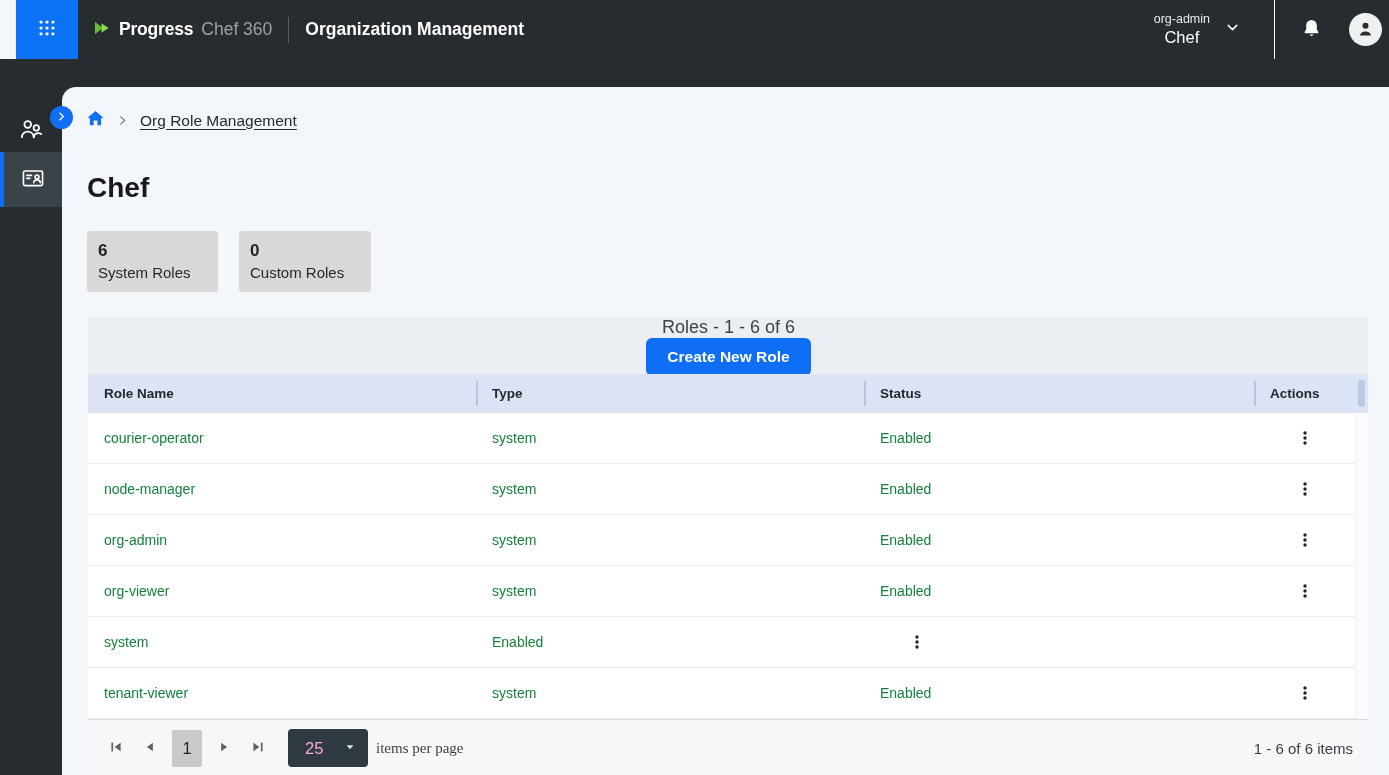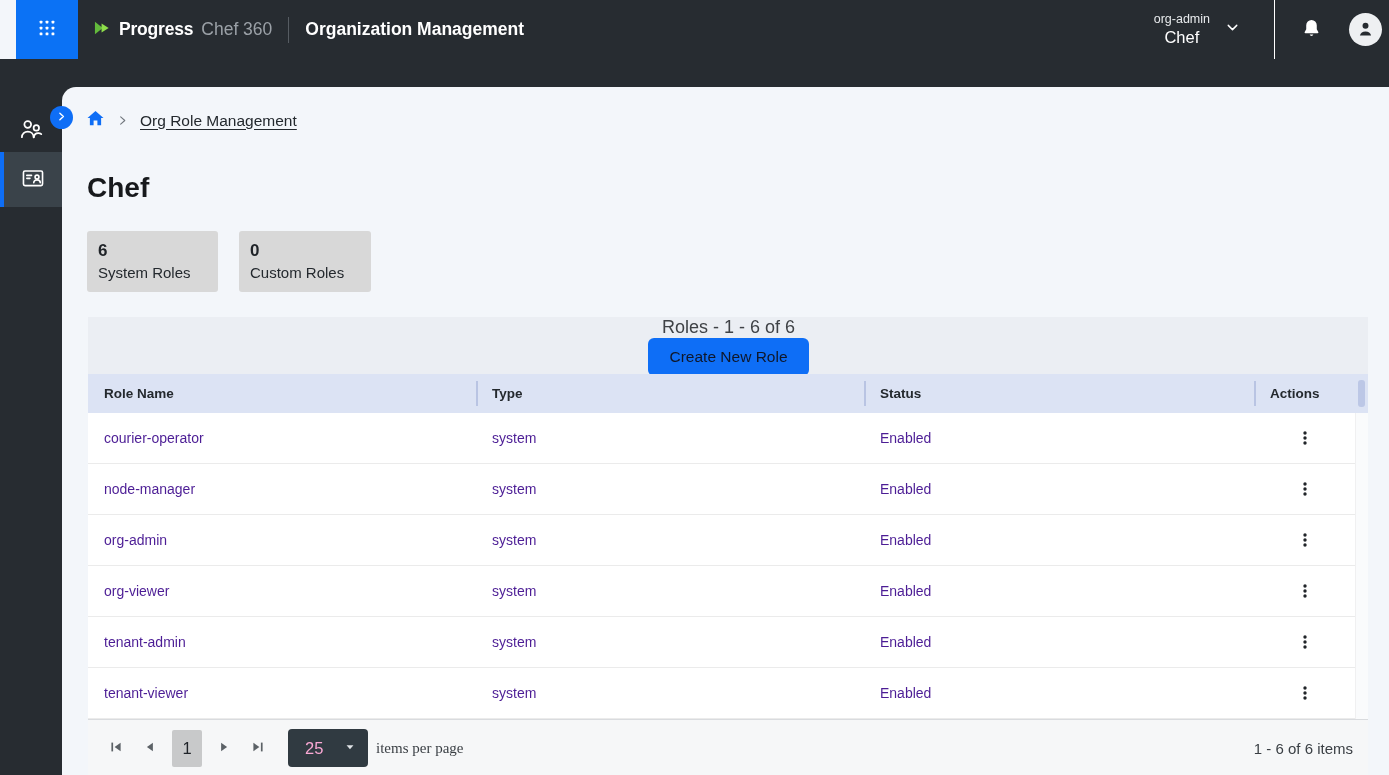--- a/index.html
+++ b/index.html
@@ -56,34 +56,34 @@
   .stat-cards { position:absolute; left:25px; top:144px; display:flex; gap:21px; }
   .stat-card { width:131px; height:61px; background:#d8d8d8; border-radius:3px; padding:9px 11px; }
   .stat-value { font-size:17px; font-weight:700; color:#1f2328; line-height:1.3; }
   .stat-label { font-size:15px; color:#24292e; line-height:1.4; }
 
   
   .panel { position:absolute; left:26px; top:230px; width:1280px; }
   .panel-header { height:57px; background:#ebeef3; display:flex; align-items:center;
     justify-content:space-between; padding:0 15px 0 16px;flex-direction:column; }
   .panel-title { font-size:18px; color:#3f4246; }
-  .create-btn { background:#0e6ef6; color:#0f172a; border:none; border-radius:6px;
-    font-family:inherit; font-size:15.5px; font-weight:400; padding:10px 21px; cursor:pointer; }
+  .create-btn { background:#0e6ef6; color:#ffffff; border:none; border-radius:6px;
+    font-family:inherit; font-size:15.5px; font-weight:700; padding:10px 21px; cursor:pointer; }
 
   .table-wrap { display:flex; }
   .table-main { width:1267px; }
   .thead { height:39px; background:#dce3f4; display:flex; }
   .th { position:relative; font-size:13.5px; font-weight:700; color:#24292e;
     line-height:39px; padding-left:16px; }
   .th::before { content:""; position:absolute; left:0; top:7px; width:2px; height:25px; background:#b9c4e3; }
   .th:first-child::before { display:none; }
   .col-name { width:388px; } .col-type { width:388px; } .col-status { width:390px; } .col-actions { width:101px; }
 
   .tr { height:51px; background:#fff; border-bottom:1px solid #ebebeb; display:flex; align-items:center; }
-  .td { font-size:14px; color:#4c1d95; padding-left:16px; }
+  .td { font-size:14px; color:#15803d; padding-left:16px; }
   .td-actions { display:flex; align-items:center; justify-content:center; padding:0; }
   .kebab { background:none; border:none; cursor:pointer; padding:6px 10px; display:flex; }
 
   .scroll-strip { width:13px; display:flex; flex-direction:column; }
   .strip-head { height:39px; background:#dce3f4; position:relative; }
   .strip-thumb { position:absolute; top:6px; left:3px; width:7px; height:27px;
     background:#bcc7e6; border-radius:3px; }
   .strip-track { flex:1; background:#fafbfc; border-left:1px solid #f0f0f1; }
 
   .panel-footer { height:57px; background:#f6f7f8; border-top:1px solid #d9dbde;
@@ -313,21 +313,20 @@
                       <circle cx="8" cy="3" r="1.7"></circle>
                       <circle cx="8" cy="8" r="1.7"></circle>
                       <circle cx="8" cy="13" r="1.7"></circle>
                     </g>
                   </svg>
                 </button>
               </div>
           </div>
 
           <div class="tr">
-            <div class="td col-name">tenant-admin</div>
             <div class="td col-type">system</div>
             <div class="td col-status">Enabled</div>
             <div class="td td-actions col-actions">
                 <button class="kebab">
                   <svg width="16" height="16" viewBox="0 0 16 16">
                     <g fill="#212529">
                       <circle cx="8" cy="3" r="1.7"></circle>
                       <circle cx="8" cy="8" r="1.7"></circle>
                       <circle cx="8" cy="13" r="1.7"></circle>
                     </g>

